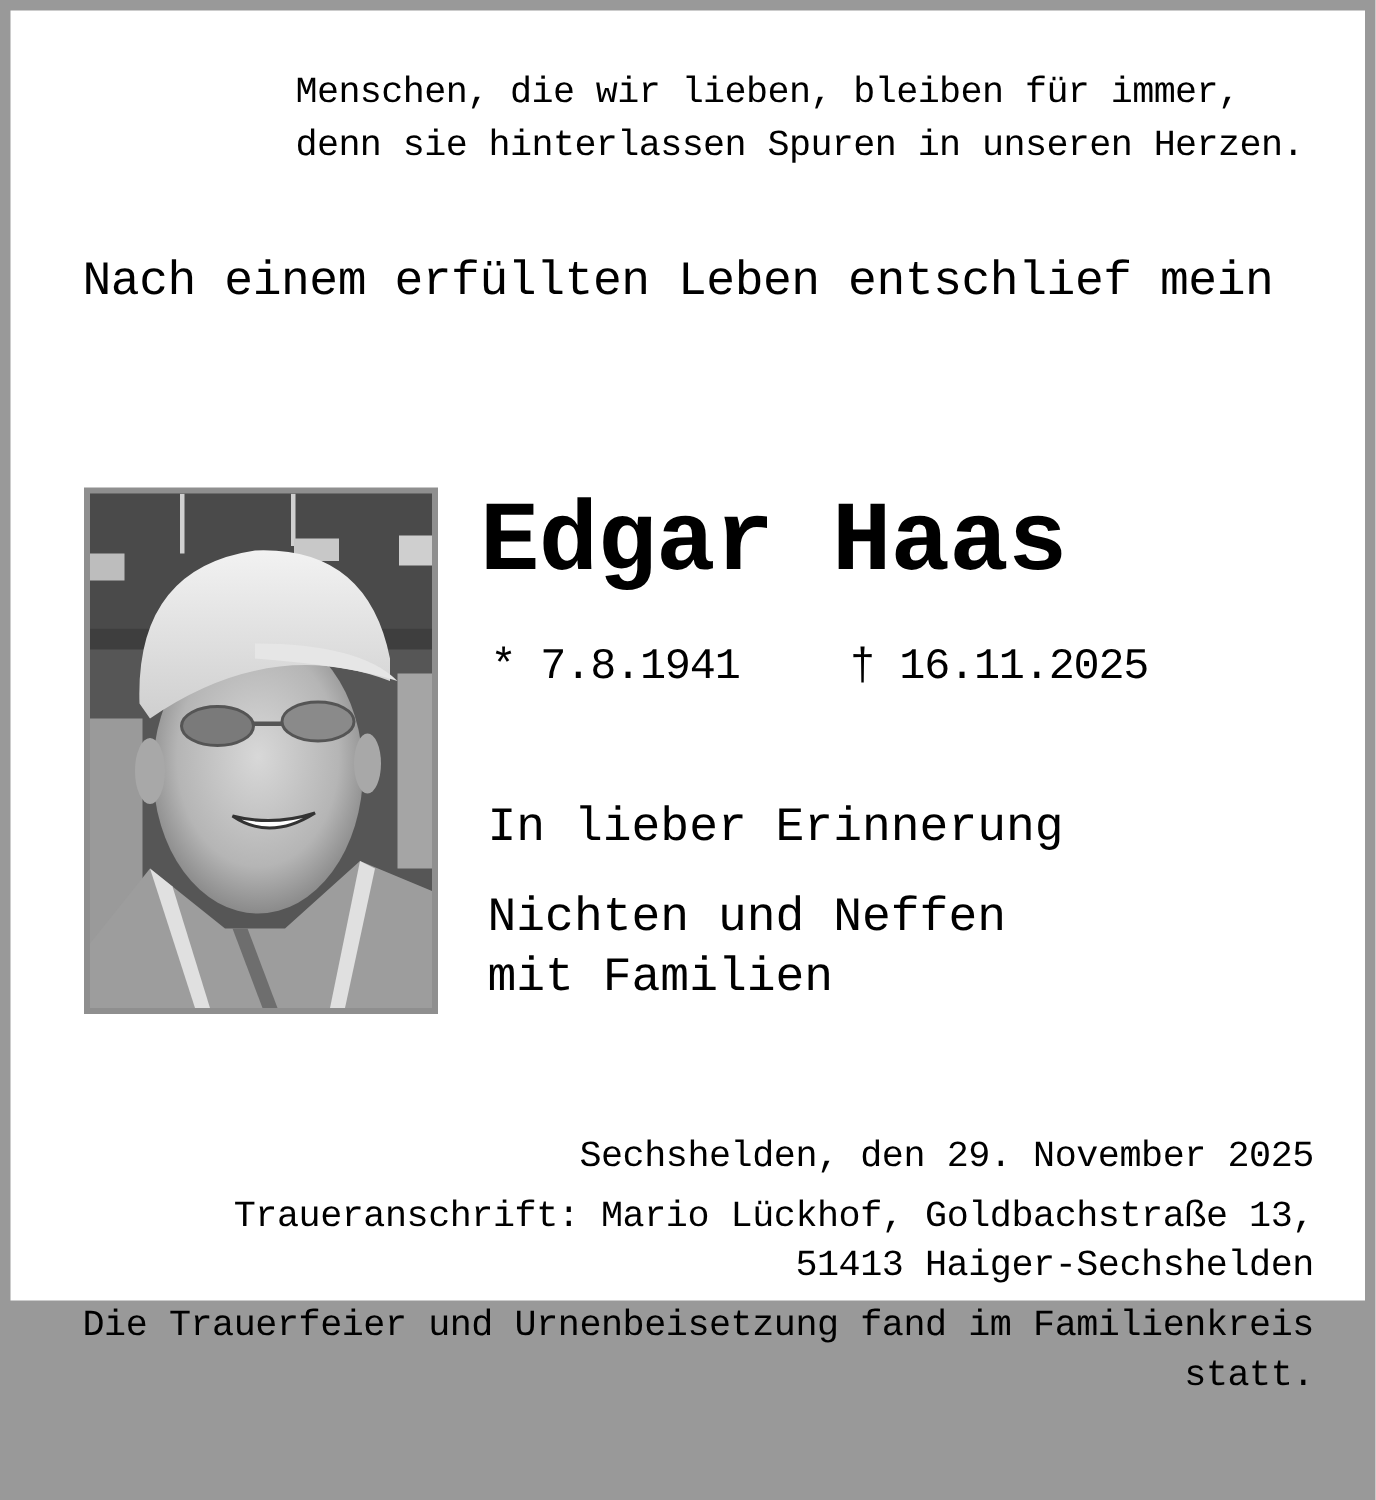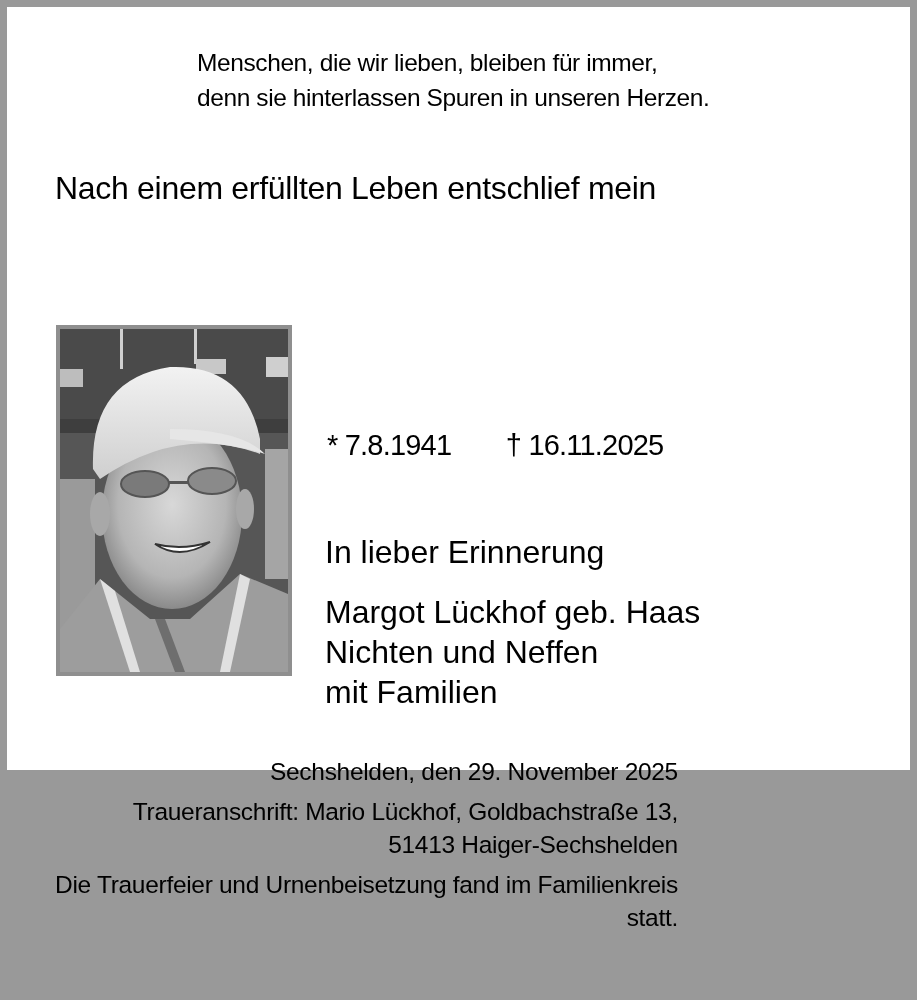--- a/index.html
+++ b/index.html
@@ -7,22 +7,23 @@
       width: 917px; height: 1000px;
       background: #999999;
       position: relative;
       overflow: hidden;
       font-family: "Liberation Sans", "DejaVu Sans", sans-serif;
       color: #000;
     }
     .page {
       position: absolute;
       left: 7px; top: 7px;
-      width: 903px; height: 763px;
+      width: 903px; height: 860px;
       background: #ffffff;
+      font-family: Liberation Mono, monospace;
     }
     .abs { position: absolute; white-space: nowrap; }
     .quote {
       left: 190px; top: 38px;
       font-size: 24.5px; line-height: 35px;
       letter-spacing: -0.4px;
     }
     .intro {
       left: 48px; top: 160px;
       font-size: 32px; line-height: 42px;
@@ -125,33 +126,33 @@
         <rect x="108" y="152" width="20" height="3" fill="#555"></rect>
 
         <path d="M95 215 Q120 232 150 213 Q122 222 95 215 Z" fill="#ffffff" stroke="#333" stroke-width="2"></path>
 
         <path d="M33 140 Q30 50 110 38 Q185 35 200 110 L200 125 Q120 95 40 150 Z" fill="url(#cap)"></path>
         <path d="M110 100 Q180 100 205 125 Q175 115 110 110 Z" fill="#e6e6e6"></path>
       </svg>
     </div>
   </div>
 
+  <div class="abs name">Edgar Haas</div>
 
   <div class="abs dates">
     <span>*</span>
     <span>7.8.1941</span>
     <span class="sep"></span>
     <span>†</span>
     <span>16.11.2025</span>
   </div>
 
   <div class="abs memory">In lieber Erinnerung</div>
 
   <div class="abs mourners">
-    <div>Margot Lückhof geb. Haas</div>
     <div>Nichten und Neffen</div>
     <div>mit Familien</div>
   </div>
 
   <div class="abs footer">
     <div>Sechshelden, den 29. November 2025</div>
     <div class="gap"></div>
     <div>Traueranschrift: Mario Lückhof, Goldbachstraße 13,</div>
     <div>51413 Haiger-Sechshelden</div>
     <div class="gap"></div>

